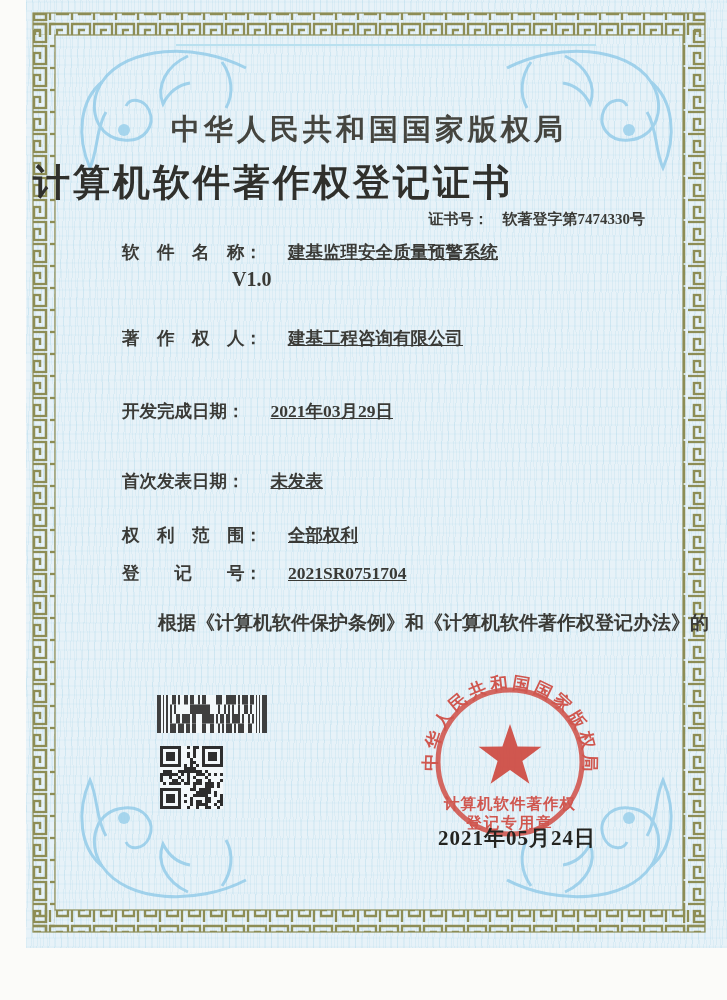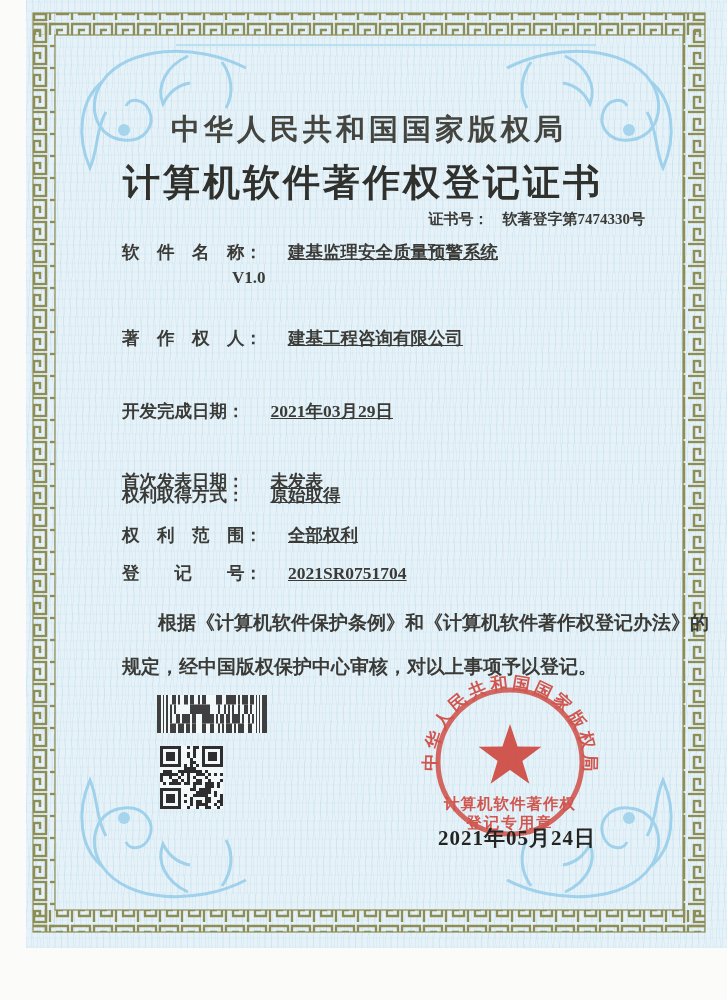--- a/index.html
+++ b/index.html
@@ -21,30 +21,30 @@
   .corner.tl{left:30px;top:38px;}
   .corner.tr{left:473px;top:38px;transform:scaleX(-1);}
   .corner.bl{left:30px;top:766px;transform:scaleY(-1);}
   .corner.br{left:473px;top:766px;transform:scale(-1,-1);}
   .innerline{position:absolute;left:150px;top:44px;width:420px;height:2px;background:#b9e0ef;}
   .authority{
     position:absolute;left:7px;width:672px;top:110px;text-align:center;
     font-size:29px;font-weight:700;letter-spacing:4px;color:#45453f;
   }
   .cert-title{
-    position:absolute;left:17px;width:560px;top:158px;text-align:right;
+    position:absolute;left:7px;width:560px;top:158px;text-align:left;
     font-size:37px;font-weight:700;letter-spacing:3px;color:#30302c;
   }
   .certno{
     position:absolute;right:82px;top:210px;font-size:15px;font-weight:700;color:#3a3a36;
   }
   .certno .lbl{margin-right:14px;}
   .row{position:absolute;left:96px;font-size:17.5px;font-weight:700;color:#3a3a36;white-space:nowrap;}
   .row-name  {top:240px;}
-  .row-ver   {top:268px;left:206px;font-size:17px;}
+  .row-ver   {top:268px;left:206px;font-size:20px;}
   .row-owner {top:326px;}
   .row-dev   {top:399px;}
   .row-pub   {top:441px;margin-top:28px;}
   .row-way   {top:483px;}
   .row-scope {top:523px;}
   .row-reg   {top:561px;}
   .row .val2{margin-left:26px;text-decoration:underline;}
   .statement{position:absolute;left:96px;top:601px;width:530px;
     font-size:19px;font-weight:700;color:#3a3a36;line-height:44px;}
   .statement .l1{text-indent:36px;white-space:nowrap;}
@@ -135,33 +135,29 @@
   <div class="row row-ver">V1.0</div>
   <div class="row row-owner">
     <span>著　作　权　人：</span><span class="val2">建基工程咨询有限公司</span>
   </div>
   <div class="row row-dev">
     <span>开发完成日期：</span><span class="val2">2021年03月29日</span>
   </div>
   <div class="row row-pub">
     <span>首次发表日期：</span><span class="val2">未发表</span>
   </div>
-  <div class="row row-way">
-    <span>权利取得方式：</span><span class="val2">原始取得</span>
-  </div>
   <div class="row row-scope">
     <span>权　利　范　围：</span><span class="val2">全部权利</span>
   </div>
   <div class="row row-reg">
     <span>登　　记　　号：</span><span class="val2">2021SR0751704</span>
   </div>
 
   <div class="statement">
     <div class="l1">根据《计算机软件保护条例》和《计算机软件著作权登记办法》的</div>
-    <div class="l2">规定，经中国版权保护中心审核，对以上事项予以登记。</div>
   </div>
 
   <svg class="barcode" id="barcode" width="110" height="38">
       <rect x="0" y="0" width="110" height="38" fill="#f3f8fa"></rect>
       <rect x="0" y="0" width="4" height="38" fill="#3f3f3f"></rect>
       <rect x="6" y="0" width="1" height="38" fill="#3f3f3f"></rect>
       <rect x="9" y="0" width="2" height="38" fill="#3f3f3f"></rect>
       <rect x="99" y="0" width="1" height="38" fill="#3f3f3f"></rect>
       <rect x="102" y="0" width="1" height="38" fill="#3f3f3f"></rect>
       <rect x="105" y="0" width="5" height="38" fill="#3f3f3f"></rect>

